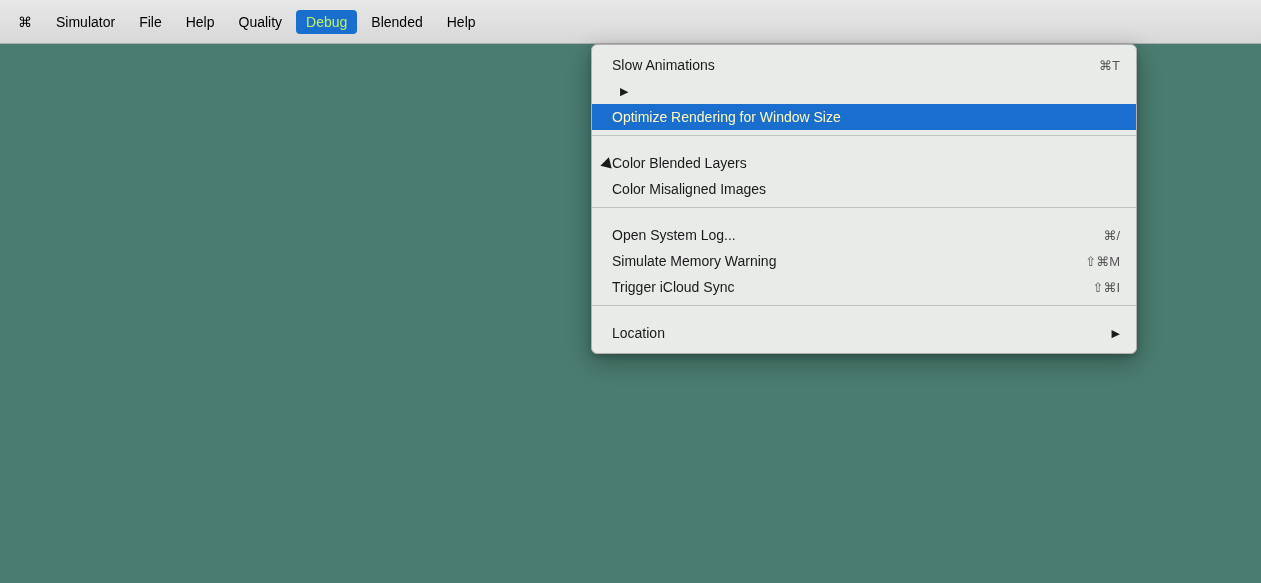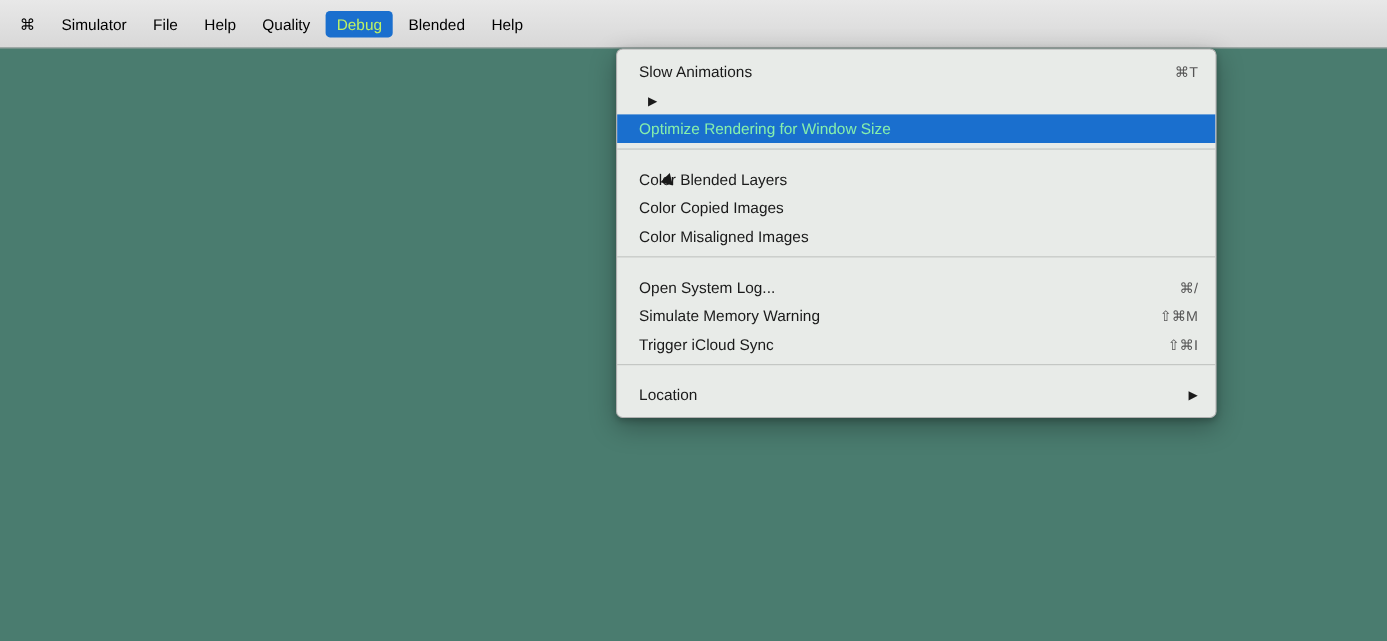--- a/index.html
+++ b/index.html
@@ -48,21 +48,21 @@
 
     .menu-item.active {
       background: #1a6fce;
       color: #bef264;
     }
 
     
     .dropdown-container {
       position: absolute;
       top: 44px;
-      left: 560px;
+      left: 591px;
       width: 546px;
       background: #e8ebe8;
       border: 1px solid #b0b0b0;
       border-radius: 6px;
       box-shadow: 0 8px 24px rgba(0,0,0,0.3), 0 2px 6px rgba(0,0,0,0.2);
       z-index: 1000;
       padding: 4px 0;
       overflow: hidden;
     }
 
@@ -83,21 +83,21 @@
       padding: 5px 16px 5px 20px;
       font-size: 14px;
       color: #1a1a1a;
       cursor: pointer;
       white-space: nowrap;
       min-height: 26px;
     }
 
     .dropdown-item.highlighted {
       background: #1a6fce;
-      color: #86efac;
+      color: #fef9c3;
     }
 
     .dropdown-item .item-label {
       flex: 1;
     }
 
     .dropdown-item .item-shortcut {
       font-size: 13px;
       color: #555;
       margin-left: 40px;
@@ -162,23 +162,20 @@
     <div class="dropdown-item highlighted">
       <span class="item-label">Optimize Rendering for Window Size</span>
     </div>
   </div>
 
   <div class="menu-section">
     <div class="dropdown-item">
       <span class="item-label">Color Blended Layers</span>
     </div>
     <div class="dropdown-item">
-      <span class="item-label">Color Copied Images</span>
-    </div>
-    <div class="dropdown-item">
       <span class="item-label">Color Misaligned Images</span>
     </div>
   </div>
 
   <div class="menu-section">
     <div class="dropdown-item">
       <span class="item-label">Open System Log...</span>
       <span class="item-shortcut">⌘/</span>
     </div>
     <div class="dropdown-item">

